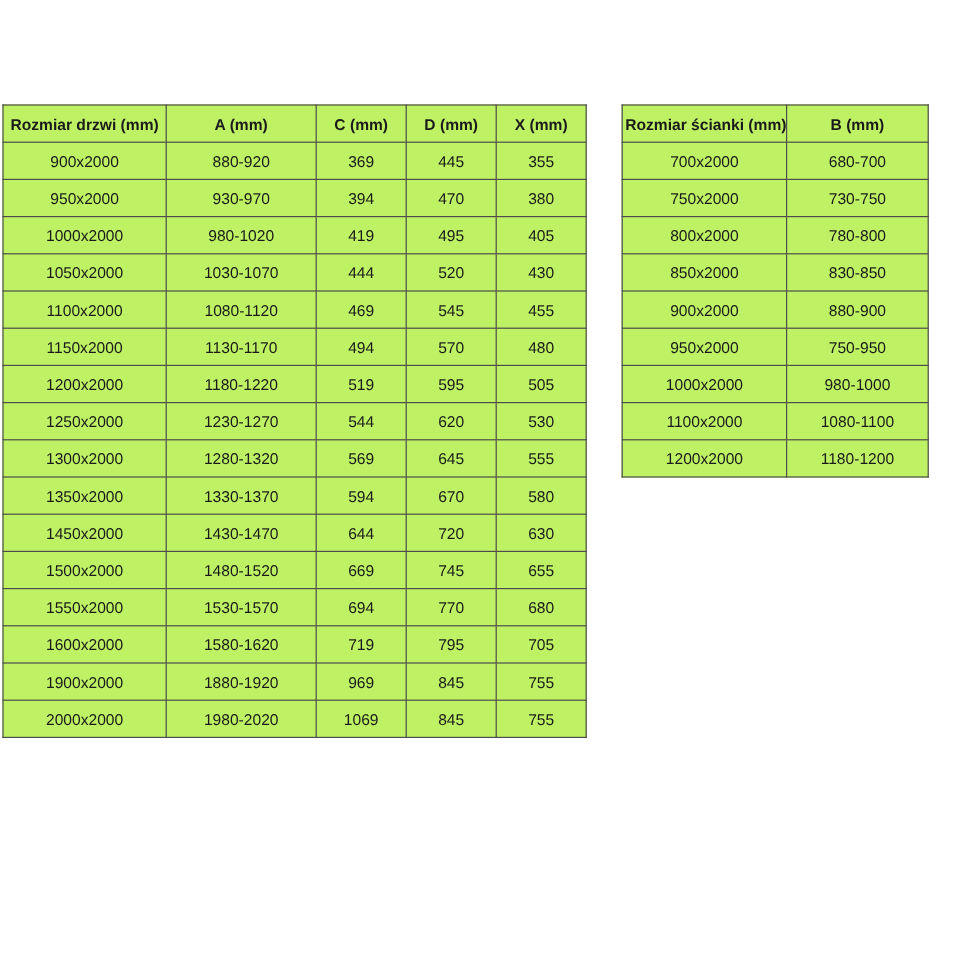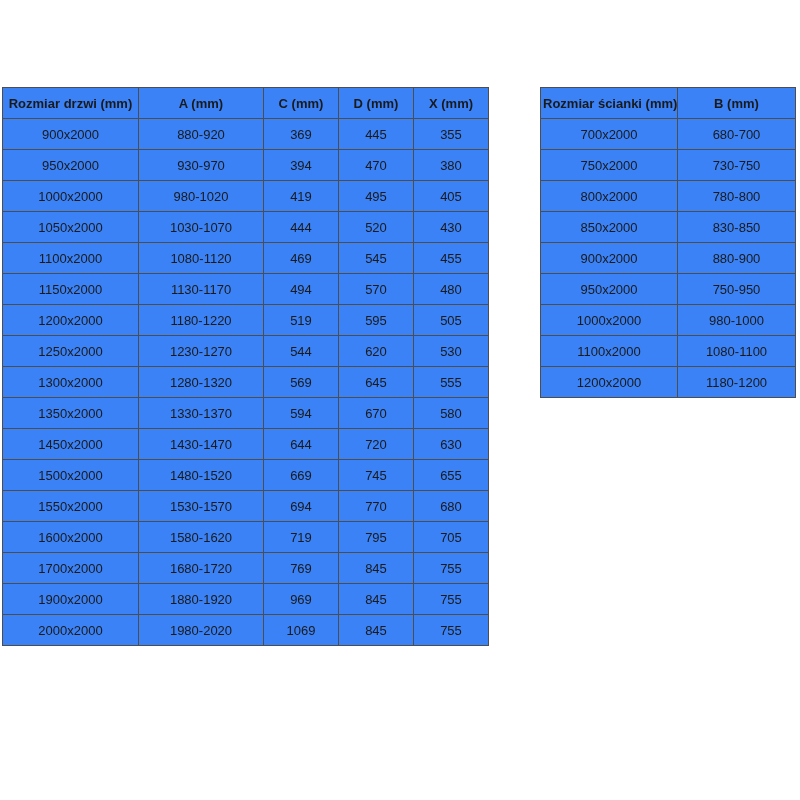--- a/index.html
+++ b/index.html
@@ -11,21 +11,21 @@
     position: relative;
     width: 800px;
     height: 800px;
     font-family: "Liberation Sans", sans-serif;
     overflow: hidden;
   }
   table.spec-table {
     position: absolute;
     border-collapse: collapse;
     table-layout: fixed;
-    background: #3b82f6;
+    background: #bef264;
   }
   table.spec-table th,
   table.spec-table td {
     border: 1px solid #4d4d4d;
     text-align: center;
     vertical-align: middle;
     height: 30px;
     padding: 0 2px;
     font-size: 13px;
     color: #1a1a1a;
@@ -34,21 +34,21 @@
   }
   table.spec-table th {
     font-weight: bold;
   }
   #doors-table {
     left: 2px;
     top: 87px;
     width: 486px;
   }
   #walls-table {
-    left: 540px;
+    left: 518px;
     top: 87px;
     width: 255px;
   }
 </style>
 </head>
 <body>
 
 <table id="doors-table" class="spec-table">
   <colgroup>
     <col style="width:136px">
@@ -159,27 +159,20 @@
         <td>680</td>
       </tr>
       <tr>
         <td>1600x2000</td>
         <td>1580-1620</td>
         <td>719</td>
         <td>795</td>
         <td>705</td>
       </tr>
       <tr>
-        <td>1700x2000</td>
-        <td>1680-1720</td>
-        <td>769</td>
-        <td>845</td>
-        <td>755</td>
-      </tr>
-      <tr>
         <td>1900x2000</td>
         <td>1880-1920</td>
         <td>969</td>
         <td>845</td>
         <td>755</td>
       </tr>
       <tr>
         <td>2000x2000</td>
         <td>1980-2020</td>
         <td>1069</td>

